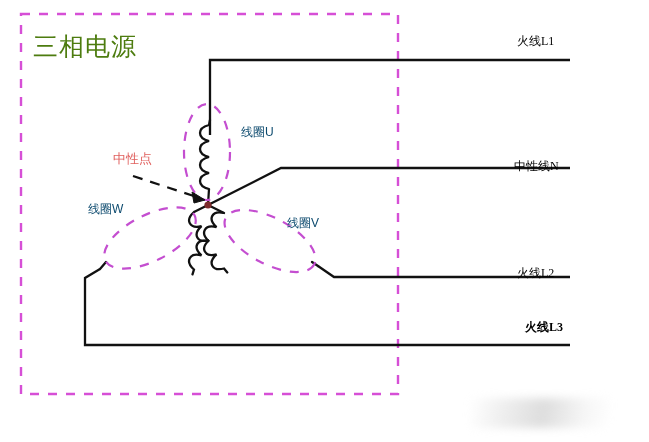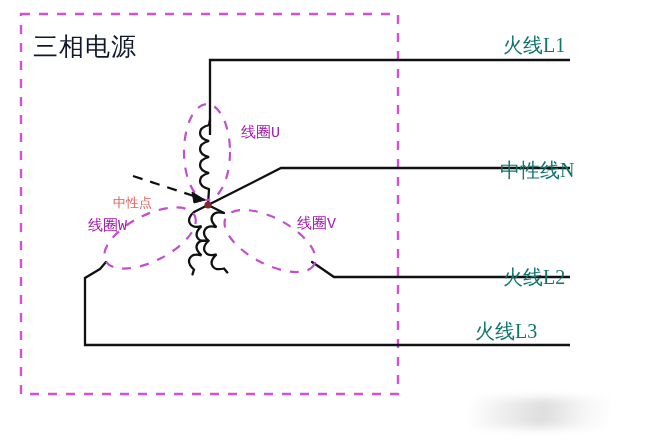--- a/index.html
+++ b/index.html
@@ -24,38 +24,39 @@
     width: 649px;
     height: 442px;
   }
   .lbl {
     position: absolute;
     white-space: nowrap;
     line-height: 1;
   }
   .title-lbl {
     font-size: 25px;
-    color: #0f172a;
+    color: #4d7c0f;
     letter-spacing: 1px;
     font-family: "Liberation Serif", "DejaVu Serif", serif;
   }
   .coil-lbl {
-    font-size: 15px;
-    color: #a21caf;
-    font-family: Liberation Mono, monospace;
+    font-size: 12px;
+    color: #0c4a6e;
+    font-family: Liberation Sans, sans-serif;
   }
   .neutral-pt-lbl {
     font-size: 13px;
     color: #e0605e;
     font-family: "Liberation Serif", "DejaVu Serif", serif;
   }
   .wire-lbl {
-    font-size: 20px;
-    color: #0f766e;
+    font-size: 12px;
+    color: #000000;
     font-family: "Liberation Serif", "DejaVu Serif", serif;
+    margin-left: 14px;
   }
   #watermark {
     position: absolute;
     left: 470px;
     top: 398px;
     width: 140px;
     height: 30px;
     background: linear-gradient(100deg,
         rgba(225,225,225,0.0) 0%,
         rgba(222,222,222,0.45) 22%,
@@ -124,31 +125,31 @@
     </g>
     <ellipse cx="270" cy="241" rx="50" ry="23" transform="rotate(28 270 241)" fill="none" stroke="#c44ed0" stroke-width="2.2" stroke-dasharray="9 9"></ellipse>
 
     <path d="M 133,176 L 200,198" fill="none" stroke="#111111" stroke-width="2.2" stroke-dasharray="10 8"></path>
     <path d="M 205,200 L 192,192 L 194,203 Z" fill="#111111" stroke="#111111" stroke-width="1"></path>
     <circle cx="208" cy="205" r="3.6" fill="#7d2b2b"></circle>
   </svg>
 
   <div class="lbl title-lbl" style="left:33px; top:34px;">三相电源</div>
 
-  <div class="lbl neutral-pt-lbl" style="left:113px; top:152px;margin-top:44px;">中性点</div>
+  <div class="lbl neutral-pt-lbl" style="left:113px; top:152px;">中性点</div>
 
   <div class="lbl coil-lbl" style="left:241px; top:126px;">线圈U</div>
 
-  <div class="lbl coil-lbl" style="left:297px; top:217px;">线圈V</div>
+  <div class="lbl coil-lbl" style="left:287px; top:217px;">线圈V</div>
 
-  <div class="lbl coil-lbl" style="left:88px; top:203px;margin-top:16px;">线圈W</div>
+  <div class="lbl coil-lbl" style="left:88px; top:203px;">线圈W</div>
 
   <div class="lbl wire-lbl" style="left:503px; top:35px;">火线L1</div>
 
   <div class="lbl wire-lbl" style="left:500px; top:160px;">中性线N</div>
 
   <div class="lbl wire-lbl" style="left:503px; top:267px;">火线L2</div>
 
-  <div class="lbl wire-lbl" style="left:475px; top:321px;">火线L3</div>
+  <div class="lbl wire-lbl" style="left:511px; top:321px;font-weight:bold;">火线L3</div>
 
   <div id="watermark"></div>
 
 </div>
 
 </body></html>

